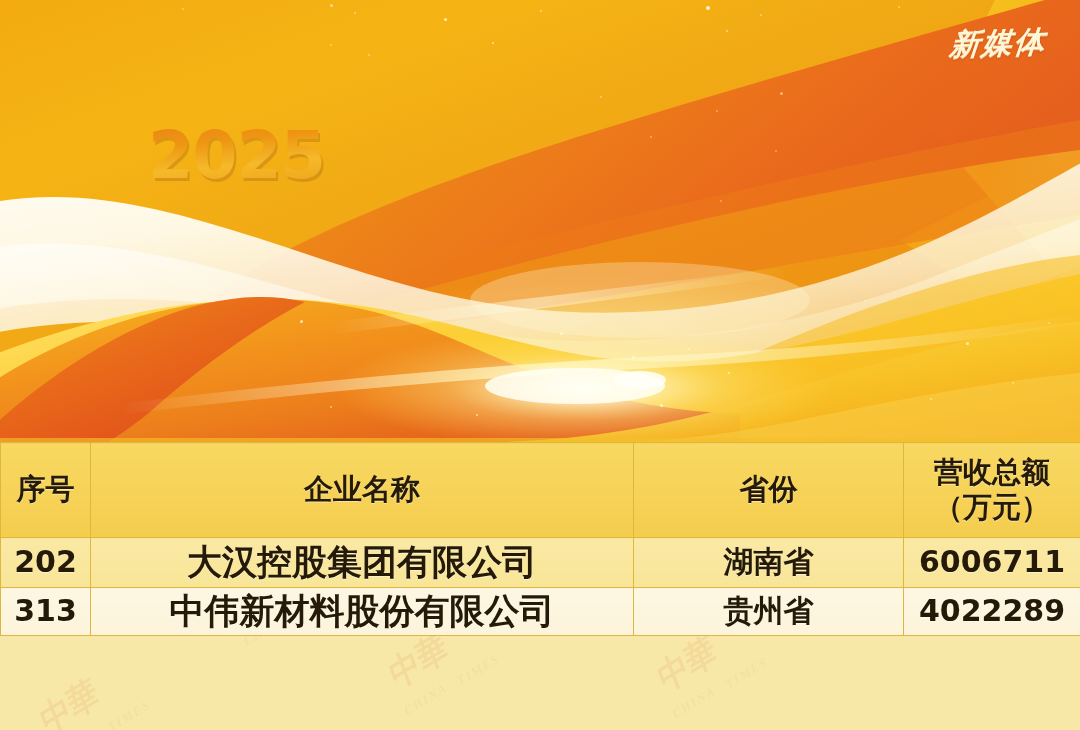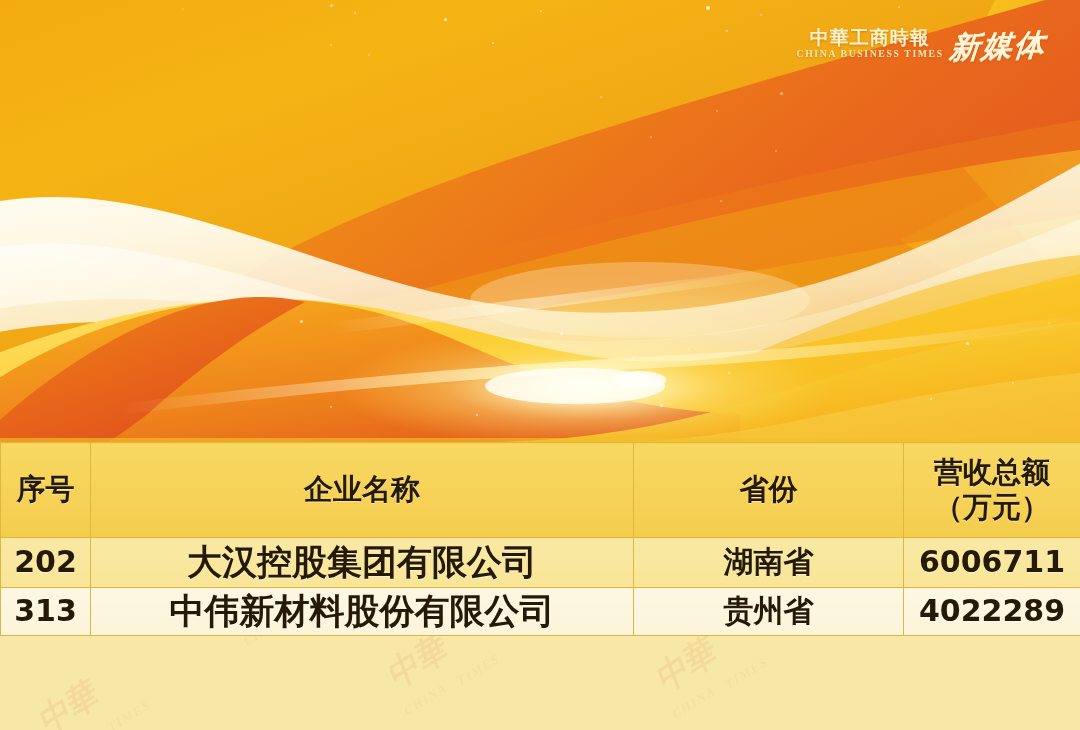--- a/index.html
+++ b/index.html
@@ -247,27 +247,24 @@
     <div class="spk" style="left:930px;top:398px;width:2px;height:2px;opacity:.6;"></div>
     <div class="spk" style="left:966px;top:342px;width:3px;height:3px;opacity:.7;"></div>
     <div class="spk" style="left:1012px;top:382px;width:2px;height:2px;opacity:.55;"></div>
     <div class="spk" style="left:476px;top:414px;width:2px;height:2px;opacity:.7;"></div>
     <div class="spk" style="left:330px;top:406px;width:2px;height:2px;opacity:.55;"></div>
     <div class="spk" style="left:864px;top:300px;width:2px;height:2px;opacity:.5;"></div>
     <div class="spk" style="left:898px;top:262px;width:2px;height:2px;opacity:.45;"></div>
     <div class="spk" style="left:1048px;top:322px;width:2px;height:2px;opacity:.45;"></div>
 
     <div id="logo">
-      <div class="cn-block">
-        <div class="cn-main">中華工商時報</div>
-        <div class="cn-en">CHINA BUSINESS TIMES</div>
-      </div>
       <div class="cn-calli">新媒体</div>
     </div>
 
+    <div id="year">2025</div>
 
   </div>
 
   <div id="table-wrap">
 
     <div id="wm">
       <svg viewBox="0 0 1080 288" preserveAspectRatio="none">
         <defs>
           <g id="wmUnit">
             <text x="0" y="0" font-family="DejaVu Sans, Liberation Sans, sans-serif" font-size="30" font-weight="bold" fill="#D86A3A" opacity="0.55">中華</text>

